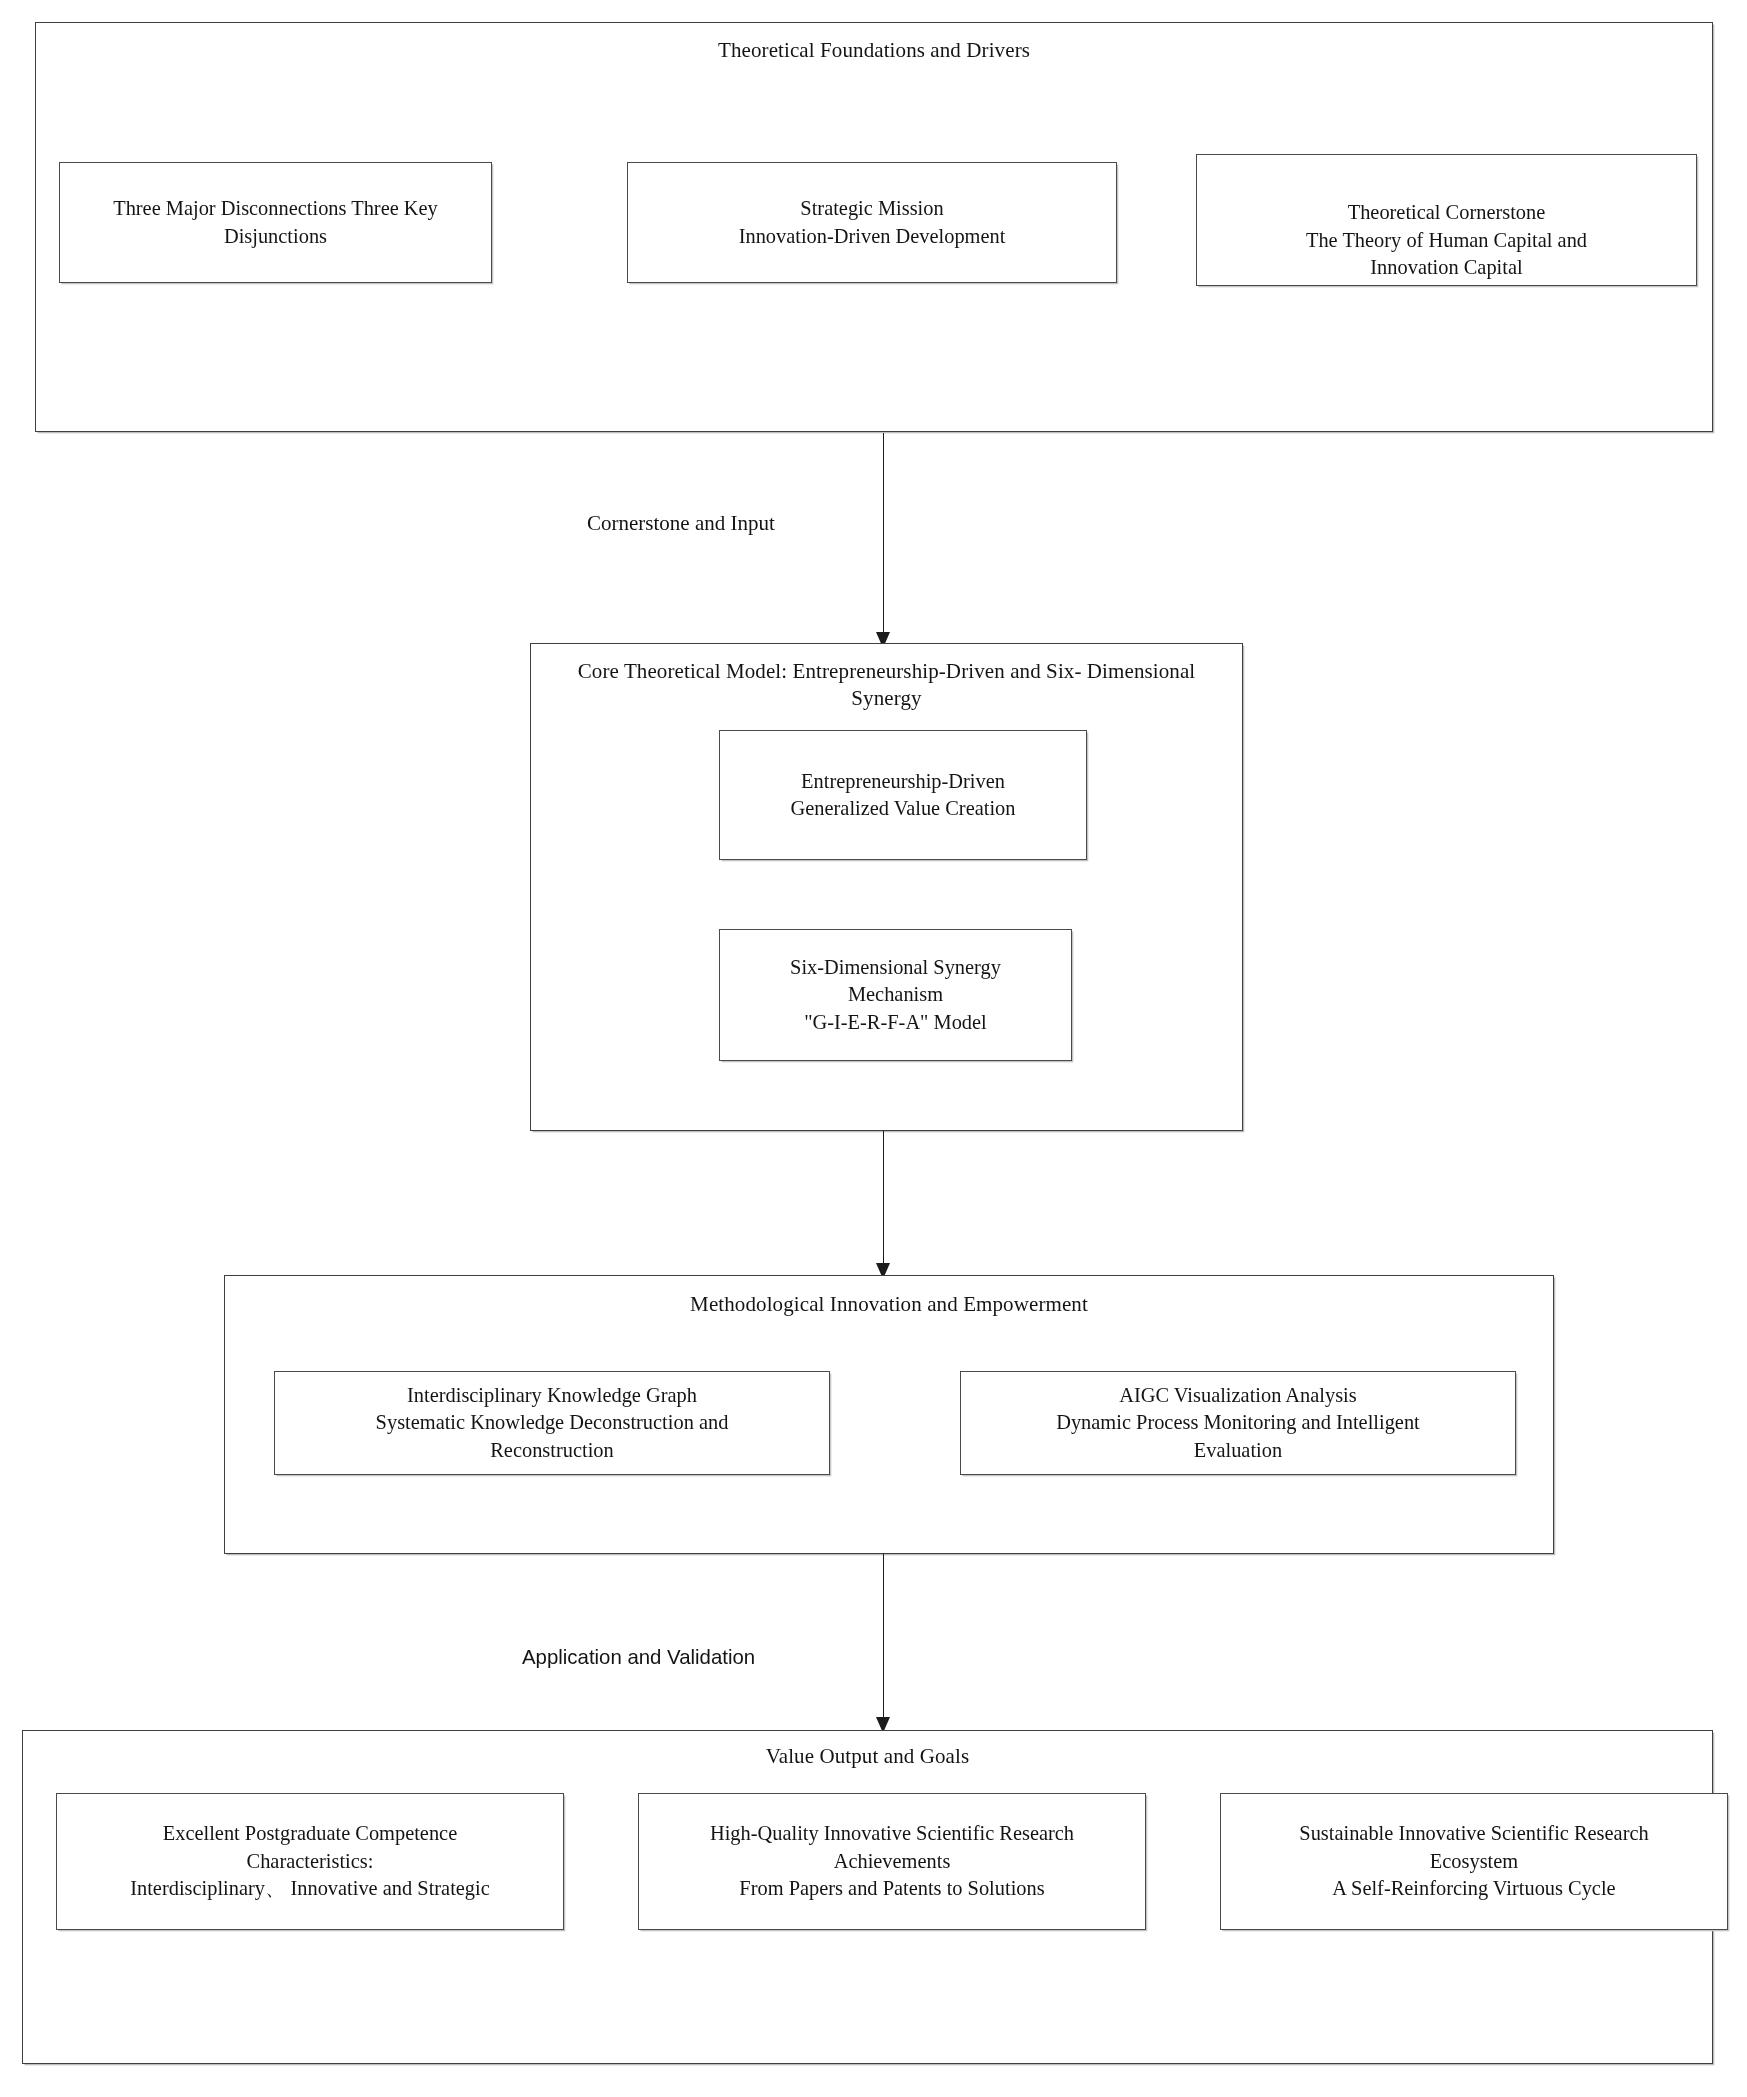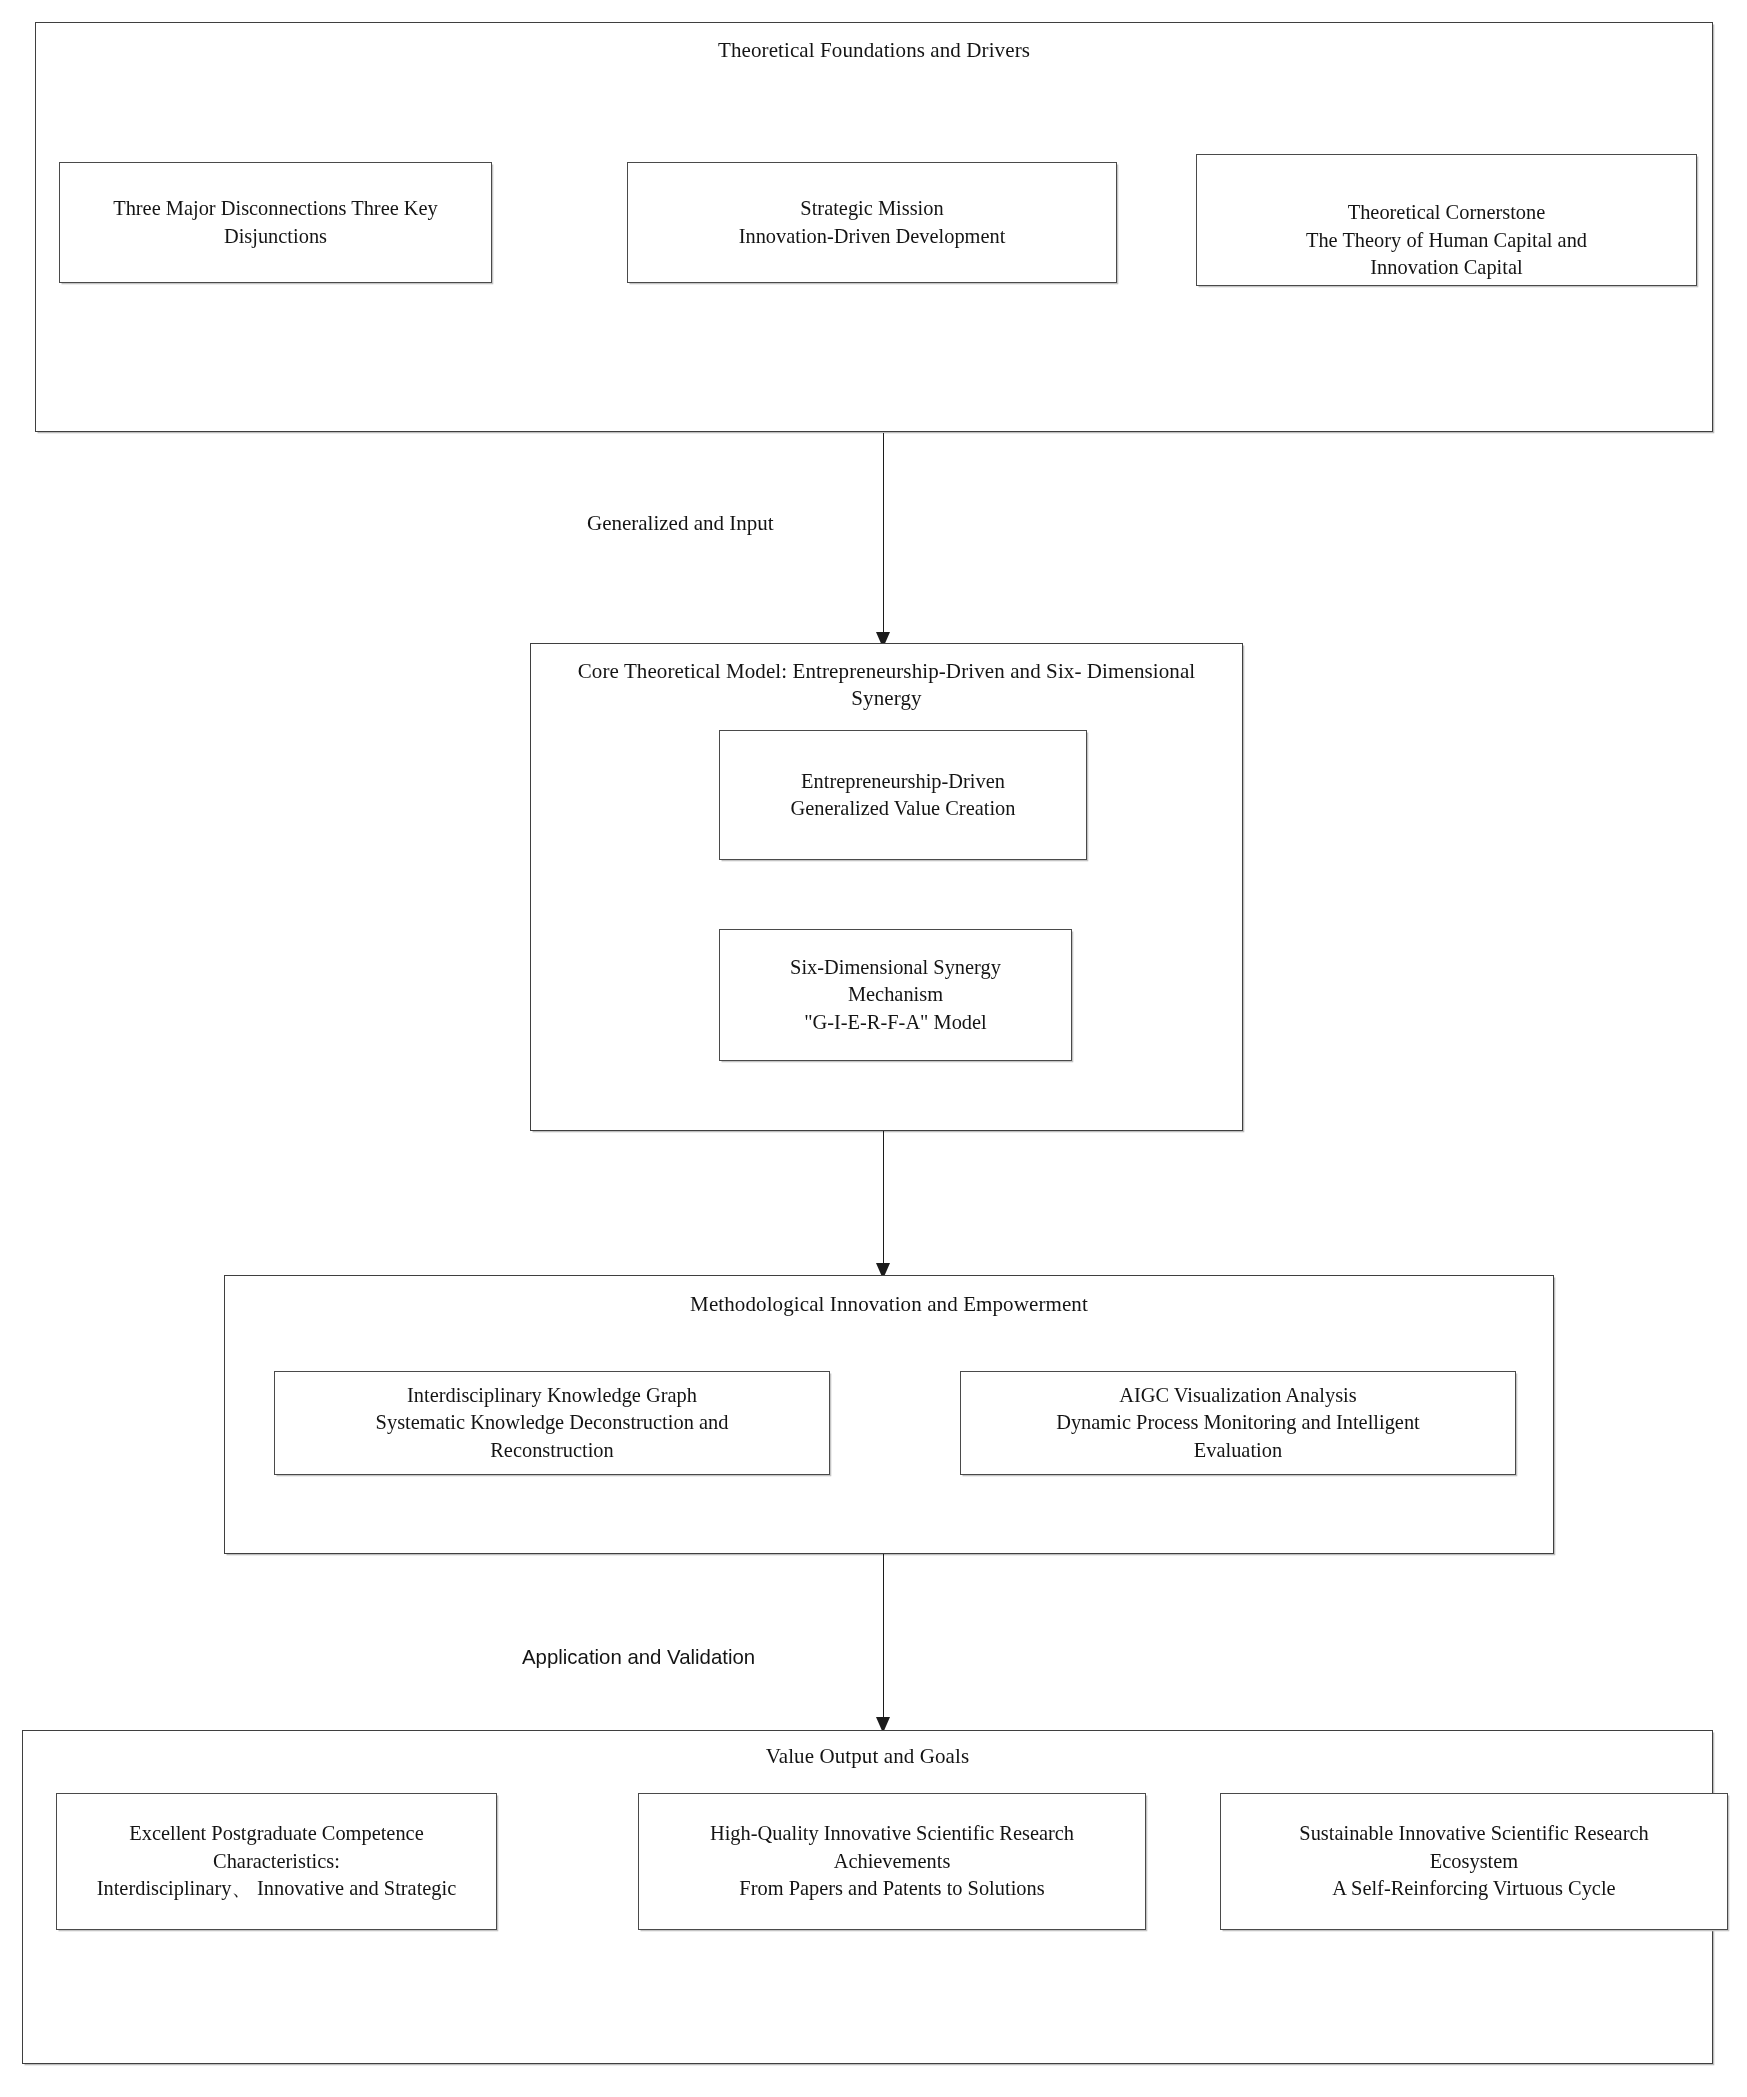--- a/index.html
+++ b/index.html
@@ -107,21 +107,21 @@
   </div>
 
   <div class="node" style="left:1196px; top:154px; width:501px; height:132px;align-items:flex-end;">
     <span class="node-text">Theoretical Cornerstone
 The Theory of Human Capital and
 Innovation Capital</span>
   </div>
 
   <div class="connector" style="left:883px; top:433px; height:204px;"></div>
   <div class="arrowhead" style="left:876px; top:632px;"></div>
-  <div class="edge-label" style="left:587px; top:510px;">Generalized and Input</div>
+  <div class="edge-label" style="left:587px; top:510px;">Cornerstone and Input</div>
 
   <div class="stage" style="left:530px; top:643px; width:713px; height:488px;">
     <div class="stage-title" style="top:13.6px; padding:0 22px; box-sizing:border-box;">Core Theoretical Model: Entrepreneurship-Driven and Six-
 Dimensional Synergy</div>
   </div>
 
   <div class="node" style="left:719px; top:730px; width:368px; height:130px;">
     <span class="node-text">Entrepreneurship-Driven
 Generalized Value Creation</span>
   </div>
@@ -152,21 +152,21 @@
   </div>
 
   <div class="connector" style="left:883px; top:1554px; height:167px;"></div>
   <div class="arrowhead" style="left:876px; top:1717px;"></div>
   <div class="edge-label sans" style="left:522px; top:1644px;">Application and Validation</div>
 
   <div class="stage" style="left:22px; top:1730px; width:1691px; height:334px;">
     <div class="stage-title" style="top:12.4px;">Value Output and Goals</div>
   </div>
 
-  <div class="node" style="left:56px; top:1793px; width:441px; height:137px;">
+  <div class="node" style="left:56px; top:1793px; width:508px; height:137px;">
     <span class="node-text">Excellent Postgraduate Competence
 Characteristics:
 Interdisciplinary、 Innovative and Strategic</span>
   </div>
 
   <div class="node" style="left:638px; top:1793px; width:508px; height:137px;">
     <span class="node-text">High-Quality Innovative Scientific Research
 Achievements
 From Papers and Patents to Solutions</span>
   </div>

